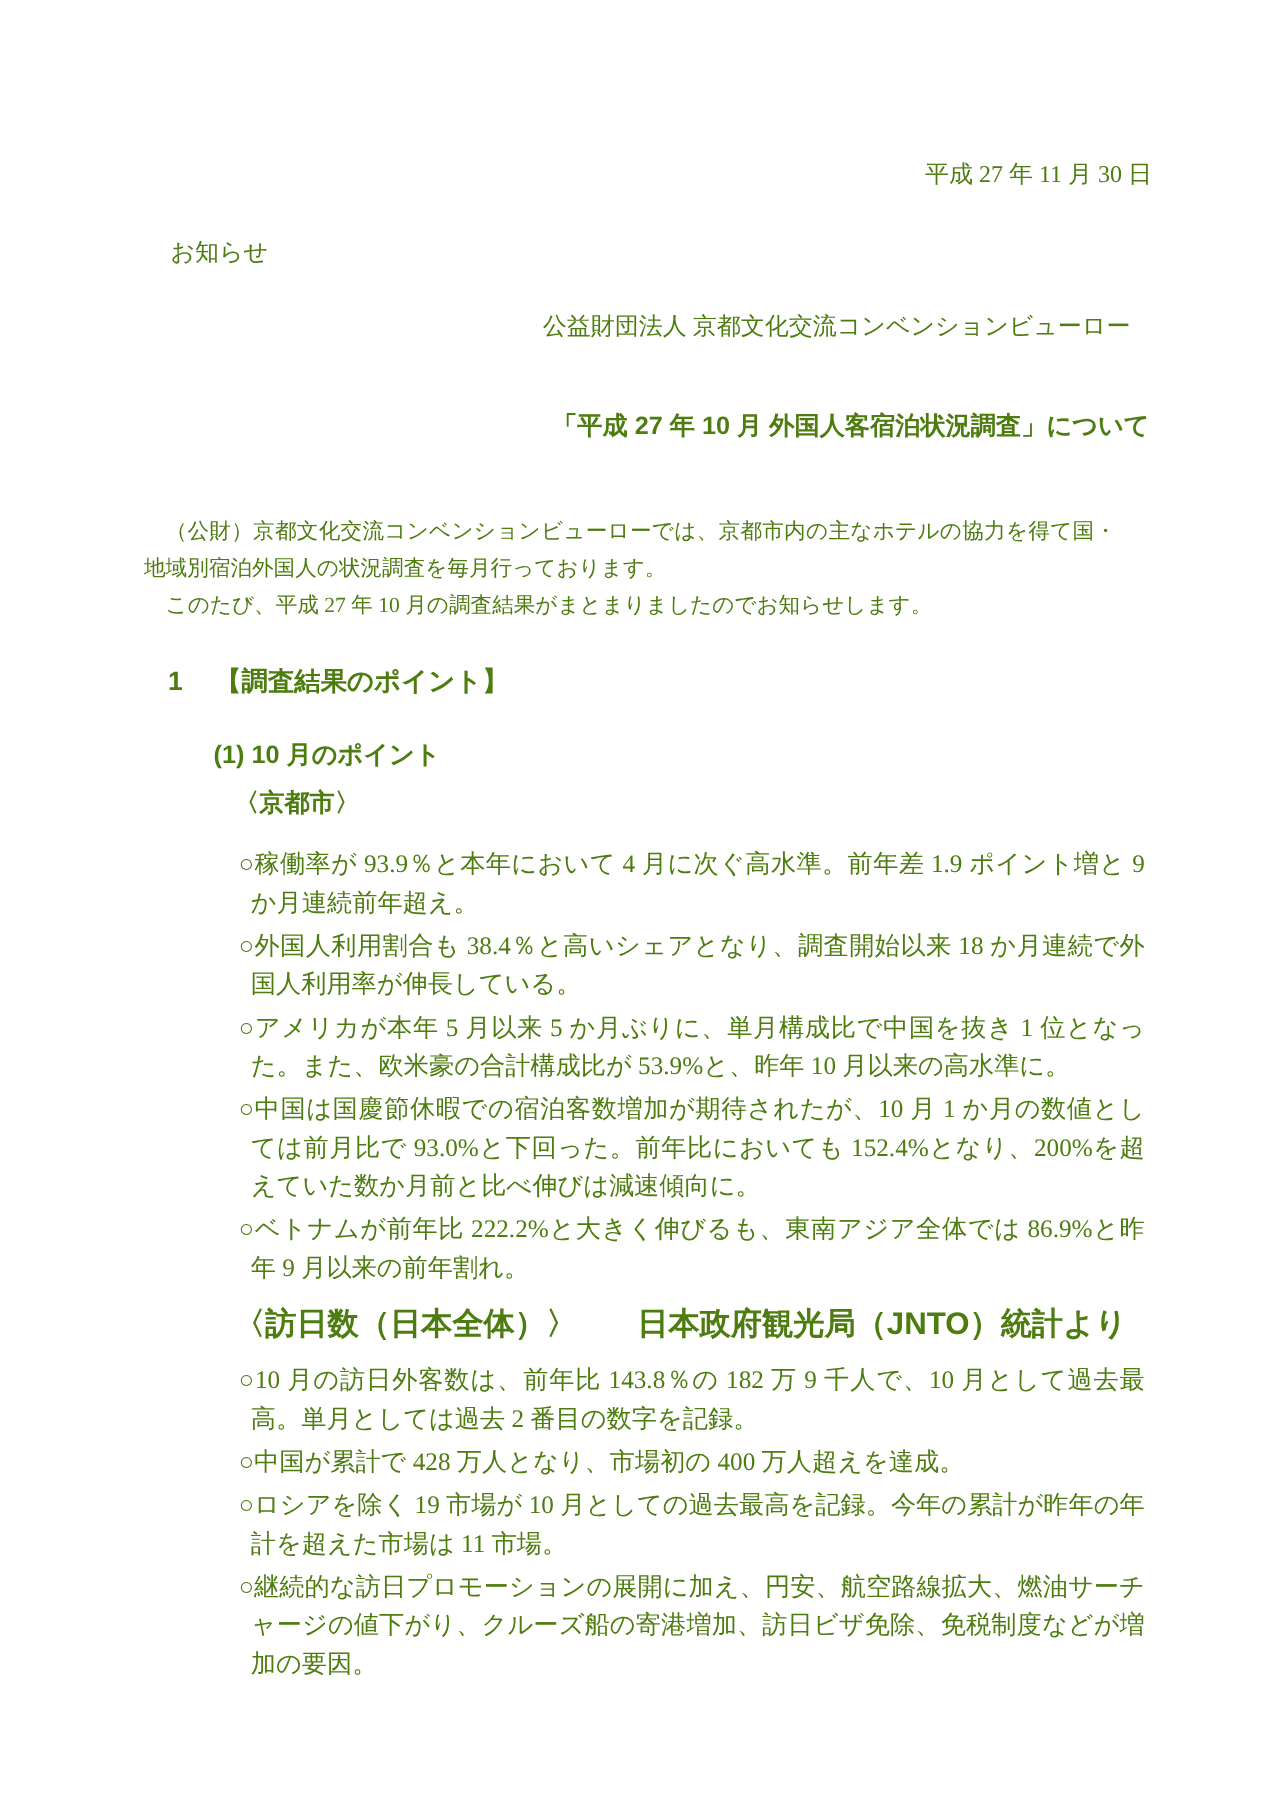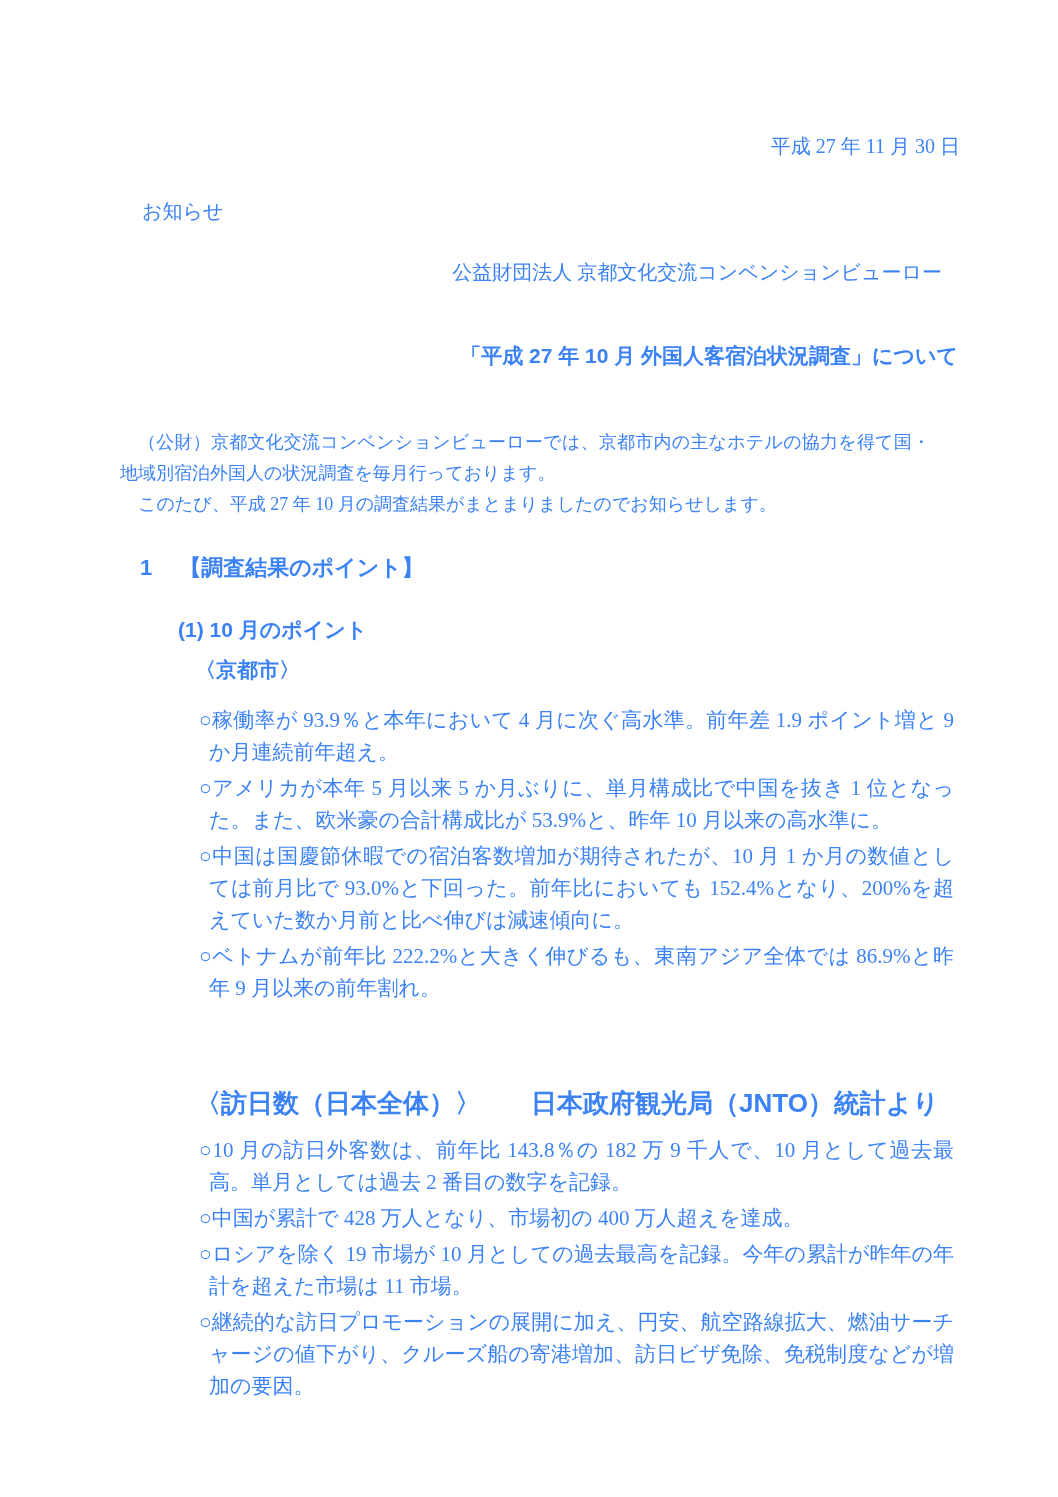--- a/index.html
+++ b/index.html
@@ -1,21 +1,21 @@
 <!DOCTYPE html>
 <html lang="ja"><head>
 <meta charset="utf-8">
 <style>
   html, body { margin: 0; padding: 0; background: #ffffff; }
   .page {
     position: relative;
     width: 1058px;
     height: 1497px;
     background: #ffffff;
-    color: #3b82f6;
+    color: #4d7c0f;
     font-family: "Liberation Serif", "DejaVu Serif", serif;
     overflow: hidden;
   }
   .date {
     position: absolute;
     top: 133px;
     right: 98px;
     font-size: 20px;
     line-height: 26px;
     white-space: nowrap;
@@ -130,20 +130,21 @@
   <div class="sec1">
     <span class="sec-num">1</span><span>【調査結果のポイント】</span>
   </div>
 
   <div class="sub1">(1) 10 月のポイント</div>
 
   <div class="kyoto-h">〈京都市〉</div>
 
   <div class="bullets kyoto-bullets">
     <p class="bullet">○稼働率が 93.9％と本年において 4 月に次ぐ高水準。前年差 1.9 ポイント増と 9 か月連続前年超え。</p>
+    <p class="bullet">○外国人利用割合も 38.4％と高いシェアとなり、調査開始以来 18 か月連続で外国人利用率が伸長している。</p>
     <p class="bullet">○アメリカが本年 5 月以来 5 か月ぶりに、単月構成比で中国を抜き 1 位となった。また、欧米豪の合計構成比が 53.9%と、昨年 10 月以来の高水準に。</p>
     <p class="bullet">○中国は国慶節休暇での宿泊客数増加が期待されたが、10 月 1 か月の数値としては前月比で 93.0%と下回った。前年比においても 152.4%となり、200%を超えていた数か月前と比べ伸びは減速傾向に。</p>
     <p class="bullet">○ベトナムが前年比 222.2%と大きく伸びるも、東南アジア全体では 86.9%と昨年 9 月以来の前年割れ。</p>
   </div>
 
   <div class="jnto-h">
     <span>〈訪日数（日本全体）〉</span><span class="jnto-h2">日本政府観光局（JNTO）統計より</span>
   </div>
 
   <div class="bullets jnto-bullets">

